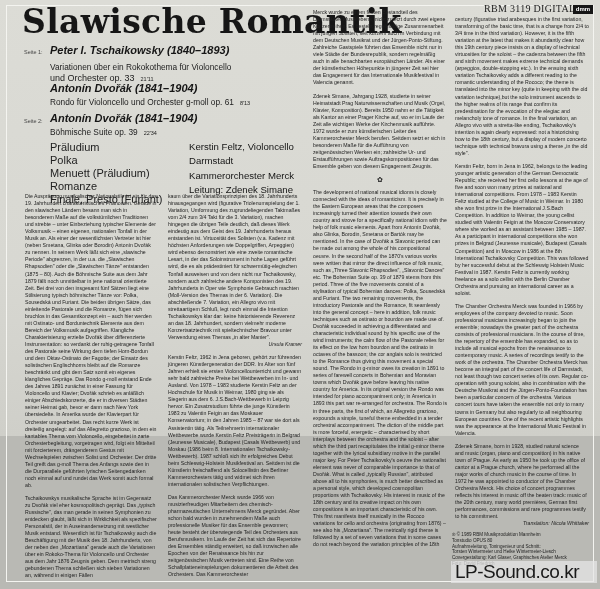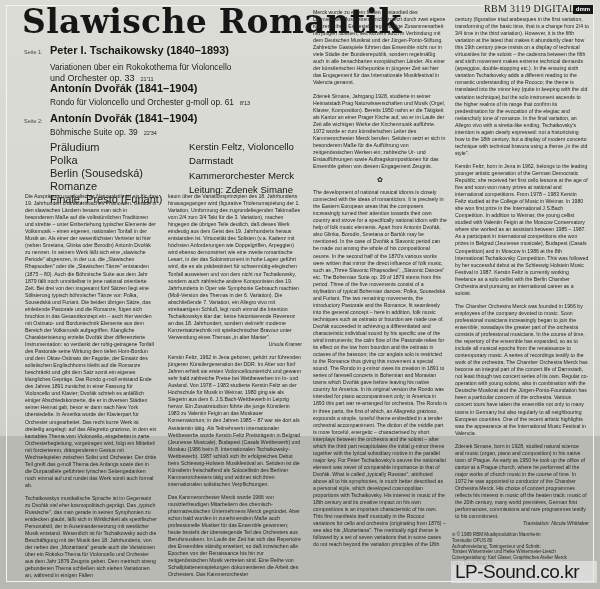--- a/index.html
+++ b/index.html
@@ -3,21 +3,21 @@
 <meta charset="utf-8">
 <style>
   html, body { margin:0; padding:0; }
   body { width:600px; height:589px; overflow:hidden; background:#b9b9b4; font-family:"Liberation Sans", sans-serif; color:#1a1a1a; }
   .sleeve { position:absolute; left:0; top:0; width:600px; height:436px; background:linear-gradient(180deg,#dcdcd6 0%,#d8d8d2 60%,#cfcfc9 100%); }
   .frame { position:absolute; left:6px; top:5px; width:588px; height:577px; border:1.5px solid #f4f4f0; box-sizing:border-box; }
   .title { position:absolute; left:22px; top:2px; font-family:"DejaVu Serif", serif; font-size:33px; font-weight:bold; letter-spacing:0.3px; color:#161616; }
   .catalog { position:absolute; left:484px; top:3px; font-family:"Liberation Serif", serif; font-size:10px; color:#222; letter-spacing:0.3px; }
   .logo { position:absolute; left:573px; top:5px; width:20px; height:9px; background:#161616; color:#fff; font-size:6px; font-weight:bold; text-align:center; line-height:9px; }
   .side-label { position:absolute; font-size:5.5px; color:#444; }
-  .composer { position:absolute; left:50px; font-size:11px; font-weight:bold; color:#161616; }
+  .composer { position:absolute; left:50px; font-size:11px; font-weight:bold; color:#161616;font-style:italic; }
   .work { position:absolute; left:50px; font-size:8.3px; color:#222; line-height:11px; }
   .dur { font-size:5.5px; margin-left:6px; }
   .mvmt { position:absolute; left:50px; font-size:11px; color:#222; line-height:13px; }
   .performers { position:absolute; left:189px; top:140px; font-size:9.6px; font-weight:normal; line-height:14.3px; color:#161616; }
   .col { position:absolute; font-size:5.2px; line-height:7.05px; color:#222; text-align:left; }
   .col p { margin:0 0 6px 0; }
   .sig { text-align:right; font-style:italic; }
   .ornament { text-align:center; font-size:7px; margin:4px 0 6px 0; }
   .credits { position:absolute; left:452px; top:532px; font-size:4.6px; line-height:5.8px; color:#222; width:140px; }
   .watermark { position:absolute; left:451px; top:561px; width:146px; height:22px; background:rgba(230,230,230,0.75); font-size:19px; color:#1a1a1a; letter-spacing:-0.5px; line-height:22px; padding-left:4px; box-sizing:border-box; }
@@ -46,21 +46,21 @@
 
   <div class="side-label" style="left:24px;top:118px;">Seite 2:</div>
   <div class="composer" style="top:112px;">Antonín Dvořák (1841–1904)</div>
   <div class="work" style="top:127px;">
     <span>Böhmische Suite op. 39</span><span class="dur">22'34</span>
   </div>
 
   <div class="mvmt" style="top:141px;">
     <div>Präludium</div>
     <div>Polka</div>
-    <div>Berlin (Sousedská)</div>
+    <div>Menuett (Präludium)</div>
     <div>Romanze</div>
     <div>Finale, Presto (Furiant)</div>
   </div>
 
   <div class="performers">
     <div>Kerstin Feltz, Violoncello</div>
     <div>Darmstadt</div>
     <div>Kammerorchester Merck</div>
     <div>Leitung:  Zdenek Simane</div>
   </div>

